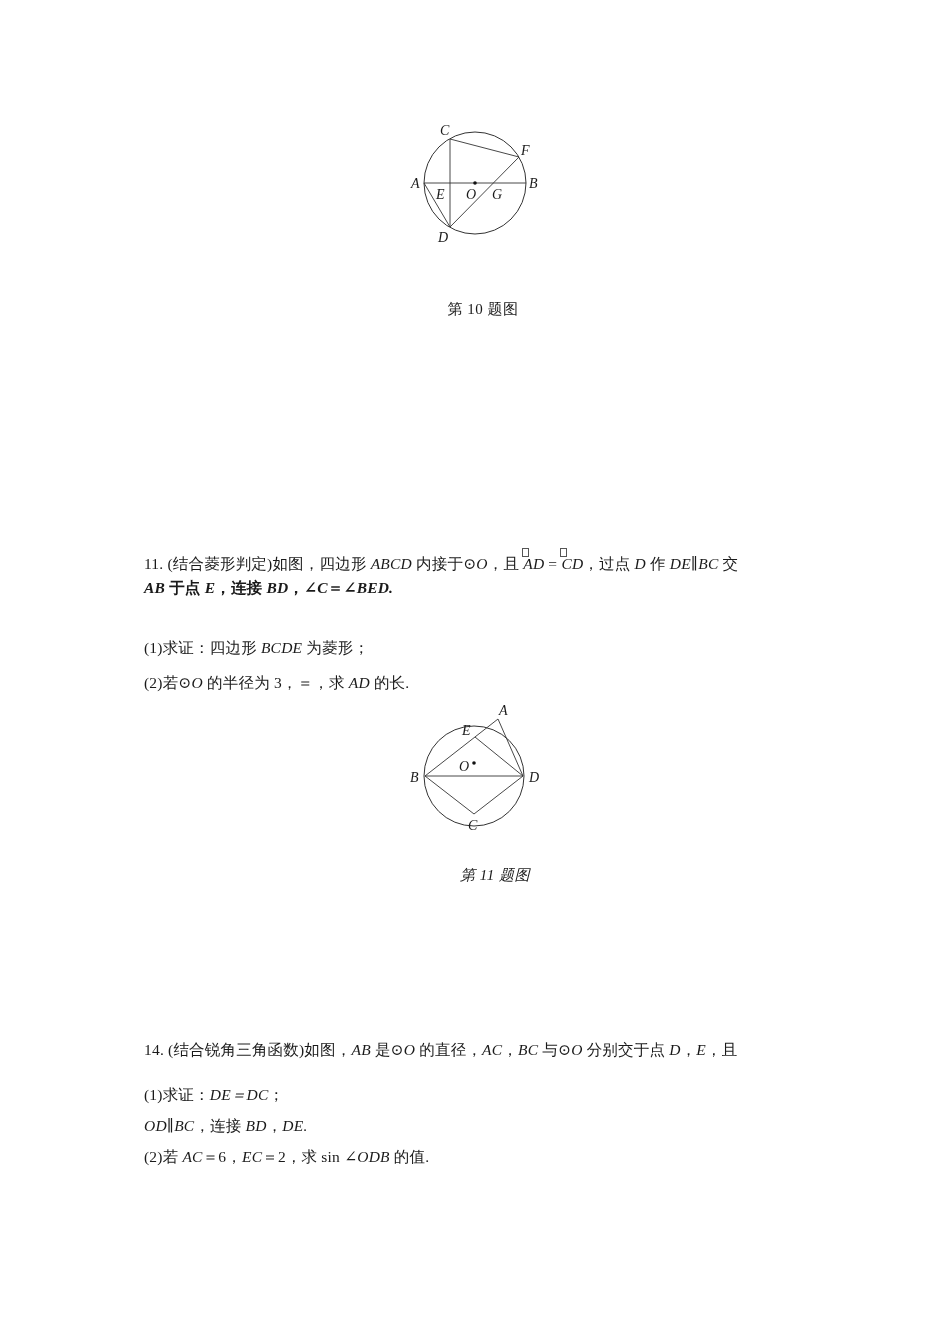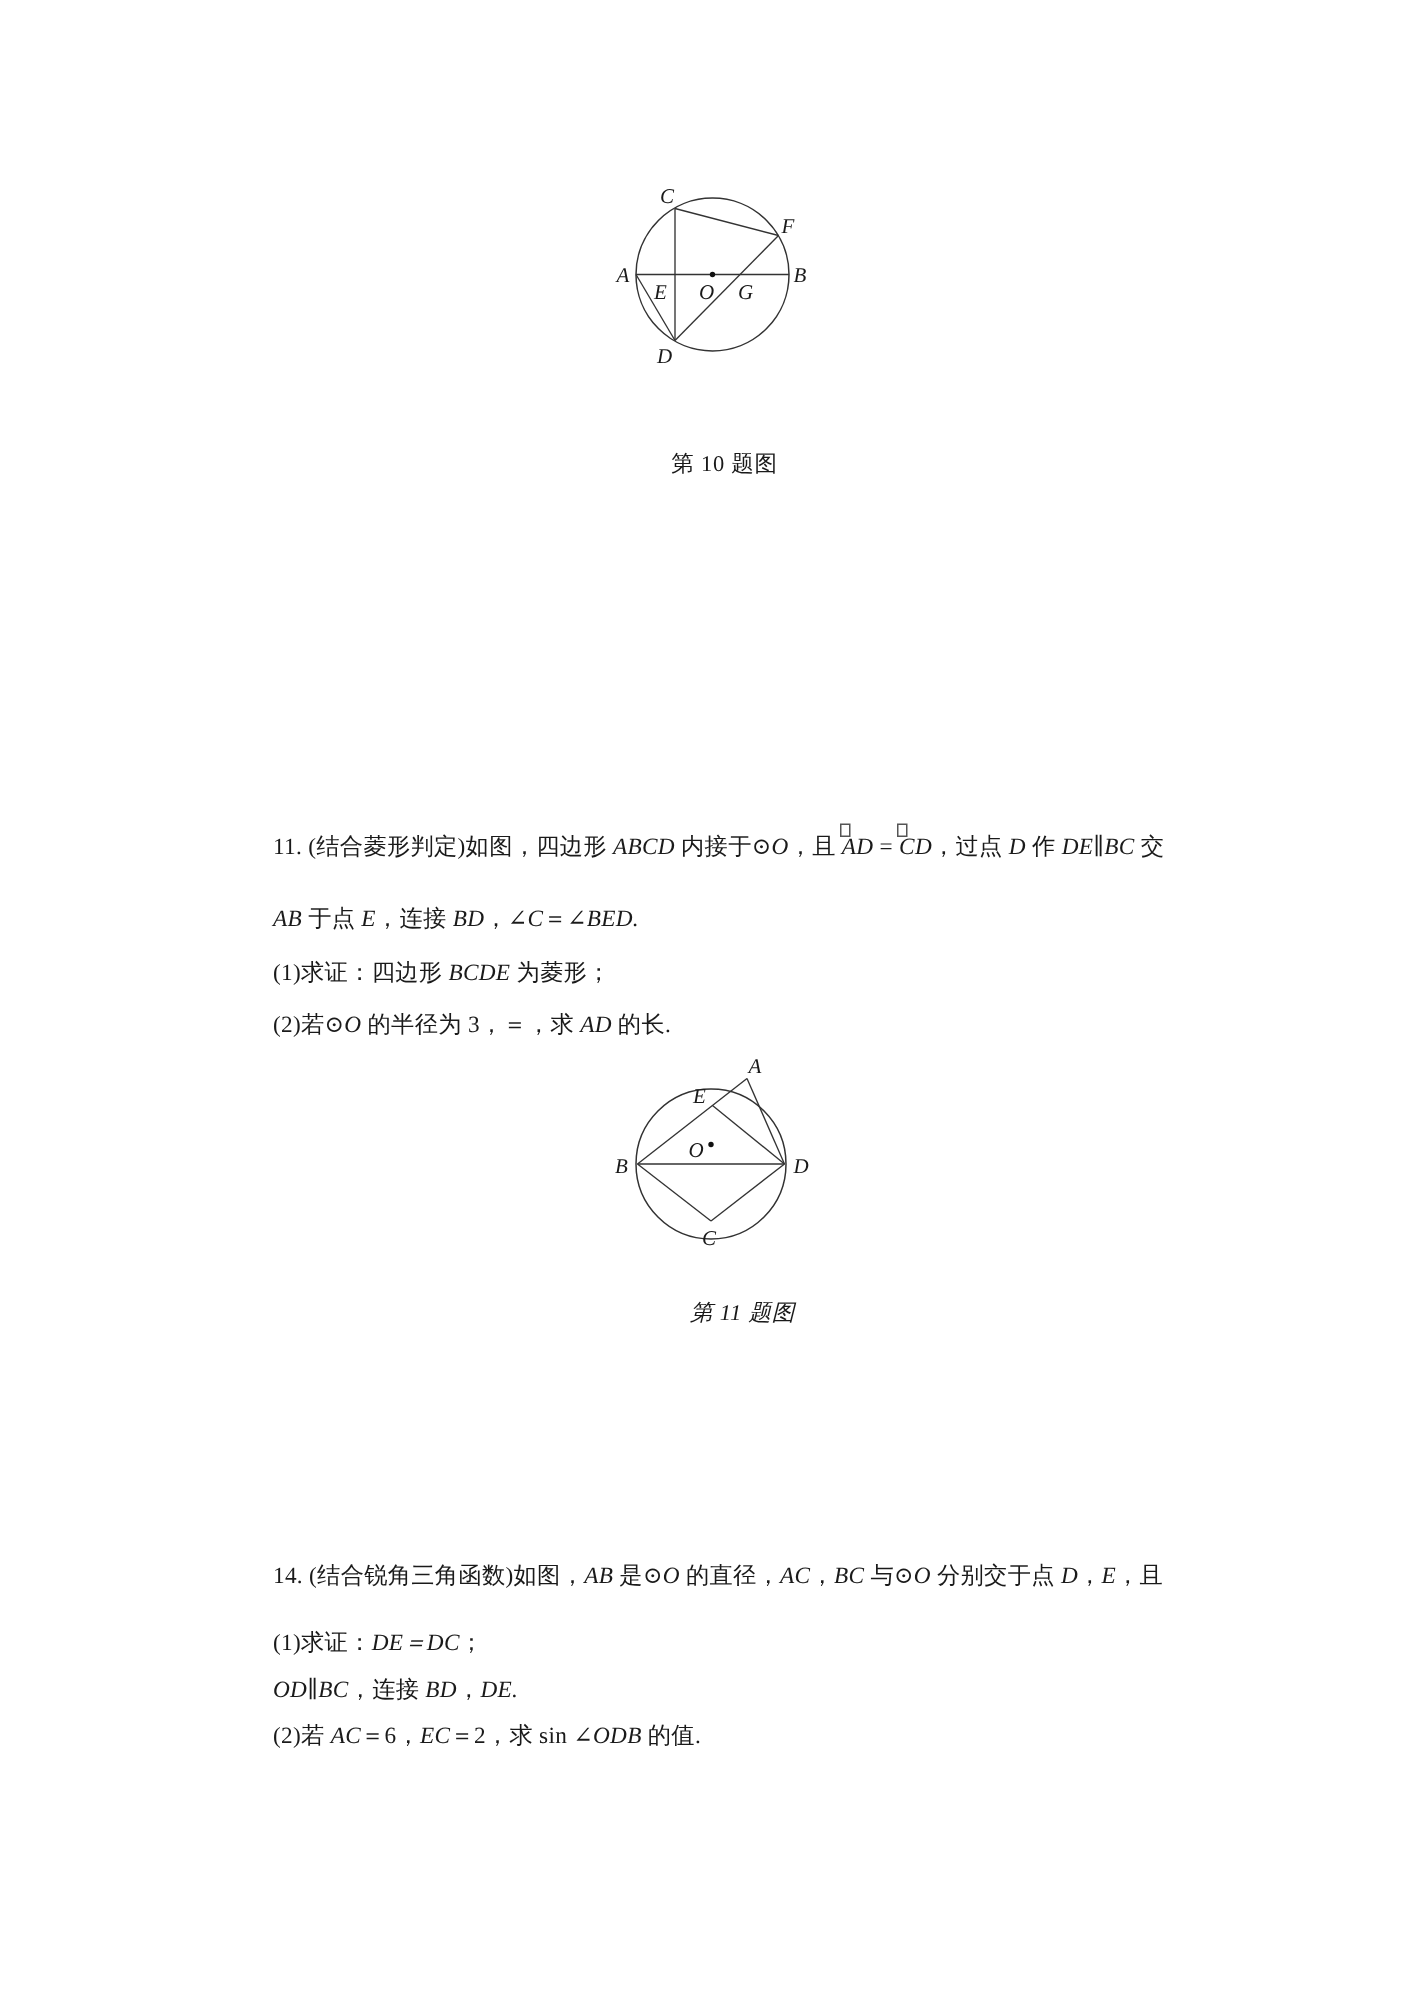--- a/index.html
+++ b/index.html
@@ -5,21 +5,21 @@
   html, body { margin: 0; padding: 0; background: #ffffff; }
   body {
     width: 950px; height: 1344px; position: relative; overflow: hidden;
     font-family: "Liberation Serif", "DejaVu Serif", serif;
     color: #1a1a1a;
   }
   .abs { position: absolute; }
   .figure svg { display: block; }
   .fig-lab { font-family: "Liberation Serif", serif; font-style: italic; font-size: 14px; fill: #1a1a1a; }
   .caption { font-size: 15px; letter-spacing: 0.5px; text-align: center; width: 200px; }
-  .line { font-size: 15.5px; white-space: nowrap; letter-spacing: 0.2px; margin-left: 38px; }
+  .line { font-size: 15.5px; white-space: nowrap; letter-spacing: 0.2px; }
   .line i { font-style: italic; }
   .arcmark { position: relative; display: inline-block; }
   .arcmark .box {
     position: absolute; left: -1px; top: -7px; width: 7px; height: 9px;
     border: 1px solid #555; box-sizing: border-box; background: transparent;
   }
 </style>
 </head>
 <body>
 
@@ -40,21 +40,21 @@
     <text class="fig-lab" x="92" y="84">G</text>
     <text class="fig-lab" x="129" y="73">B</text>
     <text class="fig-lab" x="38" y="127">D</text>
   </svg>
 </div>
 <div class="abs caption" style="left:383px; top:262px;margin-top:38px;">第 10 题图</div>
 
 <div class="abs line" style="left:144px; top:554px;">
   <span>11. (结合菱形判定)如图，四边形 </span><i>ABCD</i><span> 内接于⊙</span><i>O</i><span>，且 </span><span class="arcmark"><span class="box"></span><i>AD</i></span><span> = </span><span class="arcmark"><span class="box"></span><i>CD</i></span><span>，过点 </span><i>D</i><span> 作 </span><i>DE</i><span>∥</span><i>BC</i><span> 交</span>
 </div>
-<div class="abs line" style="left:144px; top:602px;">
+<div class="abs line" style="left:144px; top:578px;font-weight:bold;">
   <i>AB</i><span> 于点 </span><i>E</i><span>，连接 </span><i>BD</i><span>，∠</span><i>C</i><span>＝∠</span><i>BED.</i>
 </div>
 <div class="abs line" style="left:144px; top:638px;">
   <span>(1)求证：四边形 </span><i>BCDE</i><span> 为菱形；</span>
 </div>
 <div class="abs line" style="left:144px; top:673px;">
   <span>(2)若⊙</span><i>O</i><span> 的半径为 3，＝，求 </span><i>AD</i><span> 的长.</span>
 </div>
 
 <div class="abs figure" style="left:400px; top:695px;">

